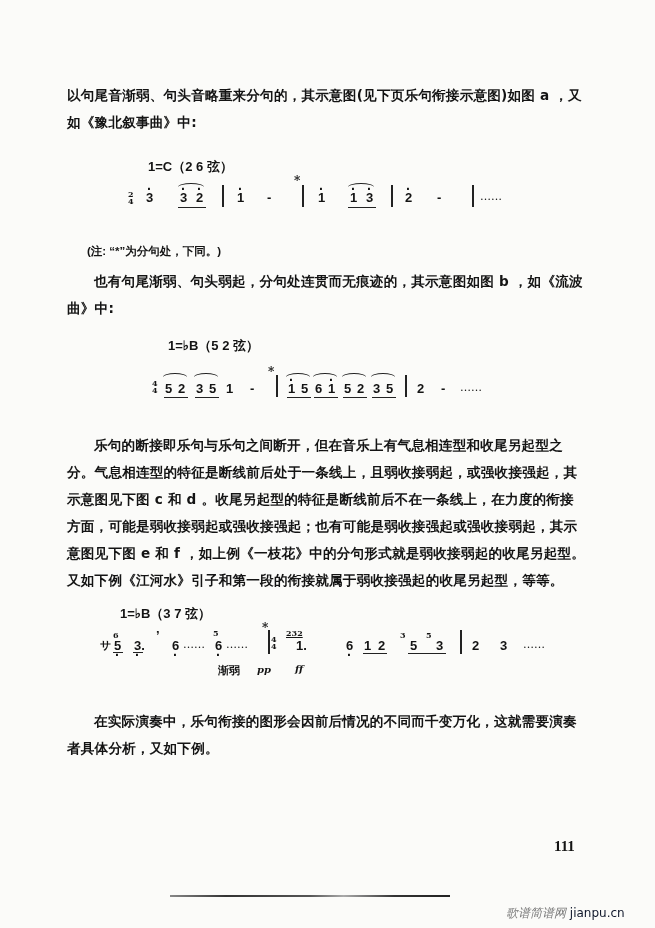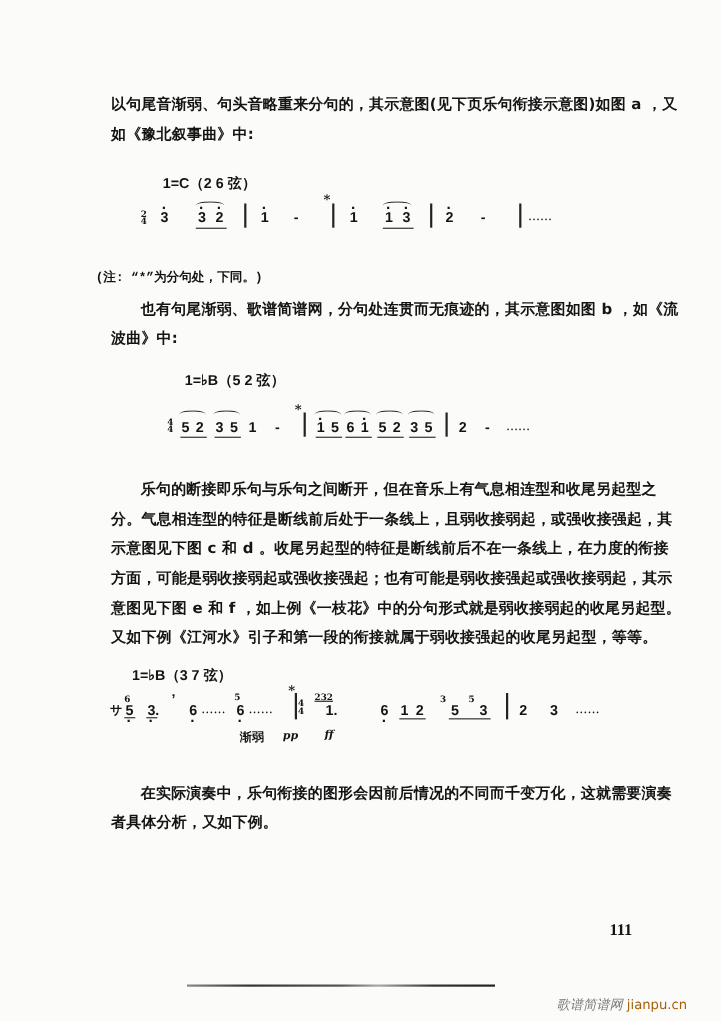--- a/index.html
+++ b/index.html
@@ -7,44 +7,43 @@
     width: 655px; height: 928px; position: relative; overflow: hidden;
     background: #fbfbf9;
     font-family: "DejaVu Serif", serif;
     color: #141414;
   }
   .para {
     position: absolute; left: 67px; width: 520px;
     font-size: 13.6px; line-height: 27px; font-weight: bold;
     letter-spacing: 0.2px;
     font-family: "DejaVu Sans", sans-serif;
-    margin-left: 34px;
   }
   .indent { text-indent: 27px; }
   .note {
     position: absolute; left: 87px; top: 244px;
-    font-size: 11.5px; font-family: Liberation Mono, monospace; font-weight: bold;
+    font-size: 11.5px; font-family: Liberation Sans, sans-serif; font-weight: bold;
   }
   .key { position: absolute; font-size: 13px; font-weight: bold; font-family: "Liberation Sans", sans-serif; }
   .n { position: absolute; font-size: 13px; font-weight: bold; font-family: "Liberation Sans", sans-serif; }
   .dot-top::before { content: "·"; position: absolute; top: -9px; left: 1px; font-size: 14px; }
   .dot-bot::after { content: "·"; position: absolute; bottom: -10px; left: 1px; font-size: 14px; }
   .ul { position: absolute; height: 1px; background: #222; }
   .slur { position: absolute; height: 7px; border-top: 1.3px solid #222; border-radius: 50% 50% 0 0; }
   .bar { position: absolute; width: 1.5px; background: #222; }
   .star { position: absolute; font-size: 12px; font-weight: bold; }
   .dots { position: absolute; font-size: 11px; letter-spacing: 0; }
   .frac { position: absolute; font-size: 8px; line-height: 7px; text-align: center; font-weight: bold; }
   .small { position: absolute; font-size: 8px; font-weight: bold; }
   .dyn { position: absolute; font-size: 10px; font-style: italic; font-weight: bold; font-family: "DejaVu Serif", serif; }
   .pageno { position: absolute; left: 554px; top: 838px; font-size: 15px; font-weight: bold; font-family: "Liberation Serif", serif; }
   .rule { position: absolute; left: 170px; top: 895px; width: 280px; height: 1.5px;
     background: linear-gradient(90deg, #888 0%, #333 20%, #555 50%, #aaa 62%, #333 80%, #222 100%); }
   .wm { position: absolute; left: 506px; top: 905px; font-size: 12px; color: #7a7a7a; font-family: "DejaVu Sans", sans-serif; }
-  .wm span { color: #a16207; }
+  .wm span { color: #0f172a; }
 </style>
 </head>
 <body>
 
 <div class="para" style="top:82px;">以句尾音渐弱、句头音略重来分句的，其示意图(见下页乐句衔接示意图)如图 a ，又如《豫北叙事曲》中:</div>
 
 <div>
   <div class="key" style="left:148px; top:158px;">1=C（2 6 弦）</div>
   <div class="frac" style="left:128px; top:191px;">2<br>4</div>
   <span class="n dot-top" style="left:146px; top:190px;">3</span>
@@ -64,21 +63,21 @@
   <div class="ul" style="left:348px; top:207px; width:28px;"></div>
   <div class="bar" style="left:391px; top:185px; height:22px;"></div>
   <span class="n dot-top" style="left:405px; top:190px;">2</span>
   <span class="n" style="left:437px; top:190px;">-</span>
   <div class="bar" style="left:472px; top:185px; height:22px;"></div>
   <span class="dots" style="left:480px; top:190px;">……</span>
 </div>
 
 <div class="note">(注: “*”为分句处，下同。)</div>
 
-<div class="para indent" style="top:268px;">也有句尾渐弱、歌谱简谱网，分句处连贯而无痕迹的，其示意图如图 b ，如《流波曲》中:</div>
+<div class="para indent" style="top:268px;">也有句尾渐弱、句头弱起，分句处连贯而无痕迹的，其示意图如图 b ，如《流波曲》中:</div>
 
 <div>
   <div class="key" style="left:168px; top:337px;">1=♭B（5 2 弦）</div>
   <div class="frac" style="left:152px; top:380px;">4<br>4</div>
   <div class="slur" style="left:163px; top:373px; width:24px;"></div>
   <span class="n" style="left:165px; top:381px;">5</span>
   <span class="n" style="left:178px; top:381px;">2</span>
   <div class="ul" style="left:164px; top:397px; width:24px;"></div>
   <div class="slur" style="left:194px; top:373px; width:24px;"></div>
   <span class="n" style="left:196px; top:381px;">3</span>

